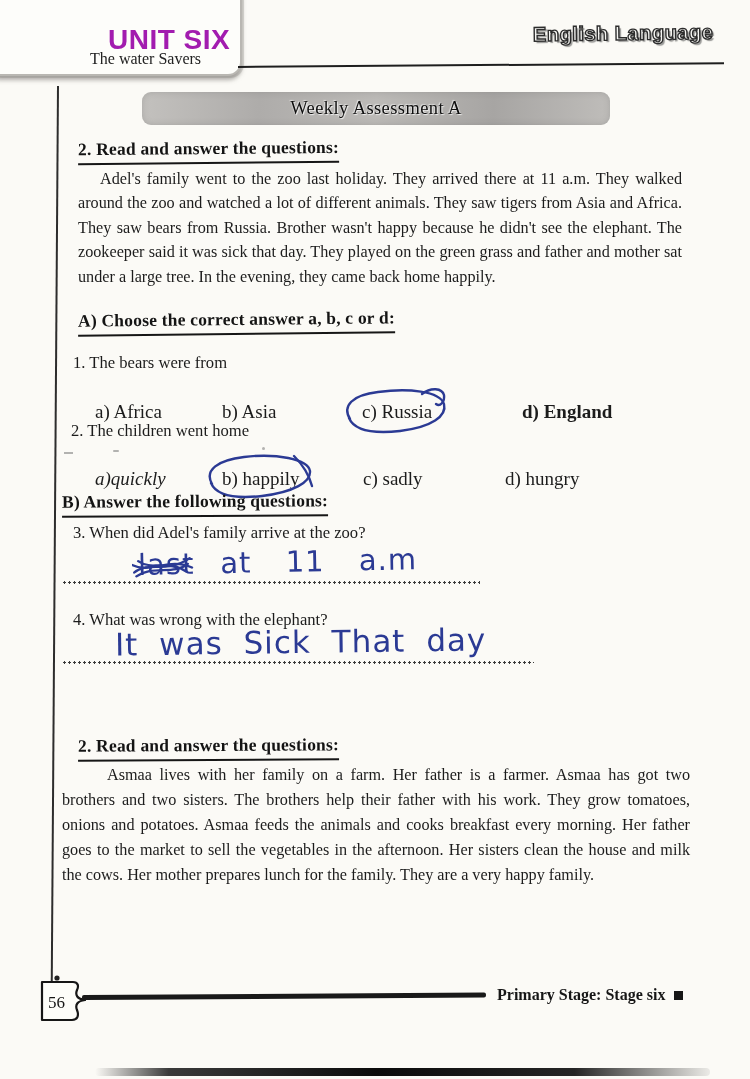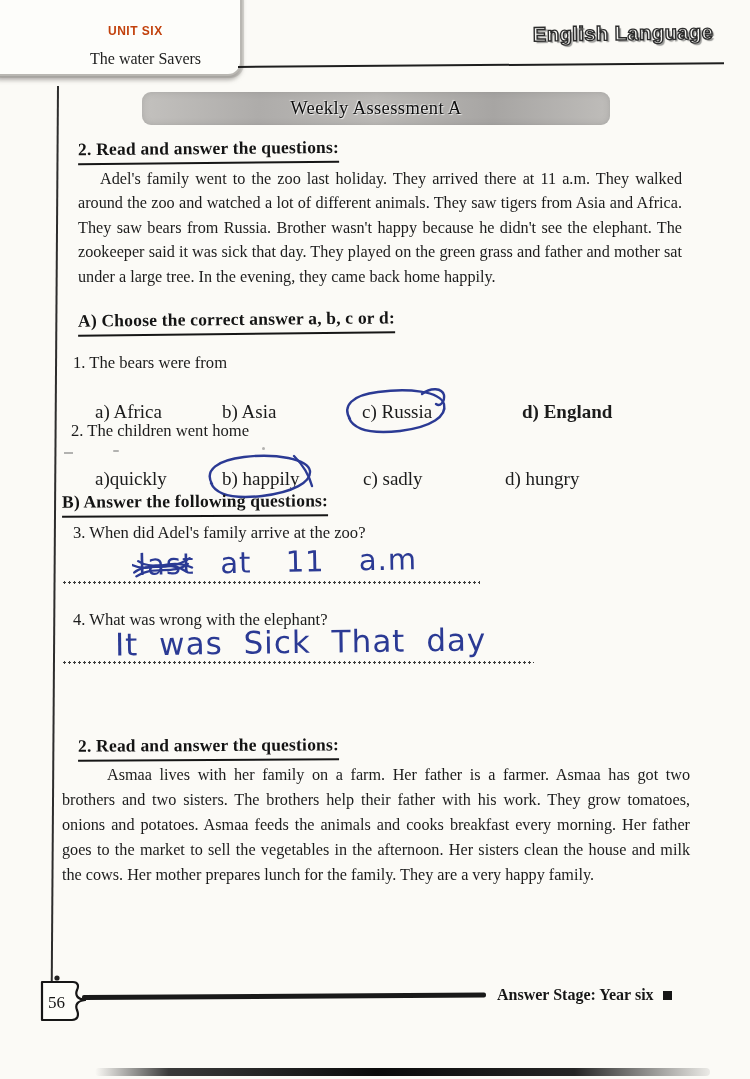--- a/index.html
+++ b/index.html
@@ -10,21 +10,21 @@
   }
   .abs{position:absolute;}
 
   
   .unit-tab{
     left:-14px;top:-18px;width:252px;height:90px;
     background:#fdfdfa;border:2px solid #b9b7b2;border-radius:14px;
     box-shadow:0 4px 4px rgba(115,112,108,.55), 2px 2px 0 rgba(180,178,172,.4);
   }
   .unit-title{left:108px;top:24px;font-family:"Liberation Sans",sans-serif;
-    font-weight:bold;font-size:12px;letter-spacing:.5px;color:#c2410c;}
+    font-weight:bold;font-size:28px;letter-spacing:.5px;color:#a21caf;}
   .unit-subtitle{left:90px;top:50px;font-size:16px;color:#222;}
   .subject-logo{
     left:533px;top:22px;font-family:"Liberation Sans",sans-serif;
     font-weight:800;font-size:20px;letter-spacing:.5px;color:#f6f6f3;
     -webkit-text-stroke:1.4px #2c2c2c;text-shadow:2px 2px 1px #9a9a98;
     transform:rotate(-.8deg);
   }
   .header-rule{left:238px;top:66px;width:486px;height:2px;background:#1e1e1e;
     transform:rotate(-.45deg);transform-origin:left center;}
   .corner-mark{left:0;top:6px;width:12px;height:7px;background:#1c1c1c;transform:rotate(6deg);}
@@ -62,21 +62,21 @@
   .passage-b{left:62px;top:763px;width:628px;text-indent:45px;line-height:25px;}
 
   .qtext{font-size:16.6px;color:#1c1c1c;}
   .q1{left:73px;top:353px;}
   .q2{left:71px;top:421px;}
   .q3{left:73px;top:523px;}
   .q4{left:73px;top:610px;}
   .opt{font-size:19px;color:#1c1c1c;}
   .row1{top:401px;} .row2{top:468px;}
   .opt-a1{left:95px;} .opt-b1{left:222px;} .opt-c1{left:362px;} .opt-d1{left:522px;font-weight:bold;}
-  .opt-a2{left:95px;} .opt-b2{left:222px;} .opt-c2{left:363px;} .opt-d2{left:505px;}
+  .opt-a2{left:95px;font-style:italic;} .opt-b2{left:222px;} .opt-c2{left:363px;} .opt-d2{left:505px;}
 
   .speck{background:#777;opacity:.55;}
   .speck1{left:64px;top:452px;width:9px;height:2px;}
   .speck2{left:113px;top:450px;width:6px;height:2px;border-radius:2px;}
   .speck3{left:262px;top:447px;width:3px;height:3px;border-radius:50%;}
 
   .pen{stroke:#2b3a94;stroke-width:2.4;fill:none;stroke-linecap:round;}
   .circle1{left:336px;top:385px;}
   .circle2{left:196px;top:451px;}
 
@@ -175,17 +175,17 @@
 
   <div class="abs passage passage-b">Asmaa lives with her family on a farm. Her father is a farmer. Asmaa has got two brothers and two sisters. The brothers help their father with his work. They grow tomatoes, onions and potatoes. Asmaa feeds the animals and cooks breakfast every morning. Her father goes to the market to sell the vegetables in the afternoon. Her sisters clean the house and milk the cows. Her mother prepares lunch for the family. They are a very happy family.</div>
 
   <svg class="abs emblem" width="60" height="58" viewBox="0 0 60 58">
     <circle cx="23" cy="6" r="2.6" fill="#222"></circle>
     <path d="M8 10 L39 10 C44 10 45 14 43 18 C41 23 43 27 51 28 C43 29 41 33 43 38 C45 43 44 48 38 48 L8 48 Z" fill="#fdfdf9" stroke="#161616" stroke-width="2.2" stroke-linejoin="round"></path>
     <text x="14" y="36" font-family="Liberation Serif, serif" font-size="17" fill="#161616">56</text>
   </svg>
   <div class="abs thick-line"></div>
   <div class="abs footer-label">
-    <span>Answer Stage: Year six</span><span class="footer-square"></span>
+    <span>Primary Stage: Stage six</span><span class="footer-square"></span>
   </div>
   <div class="abs bottom-bar"></div>
 
 </div>
 
 </body></html>

